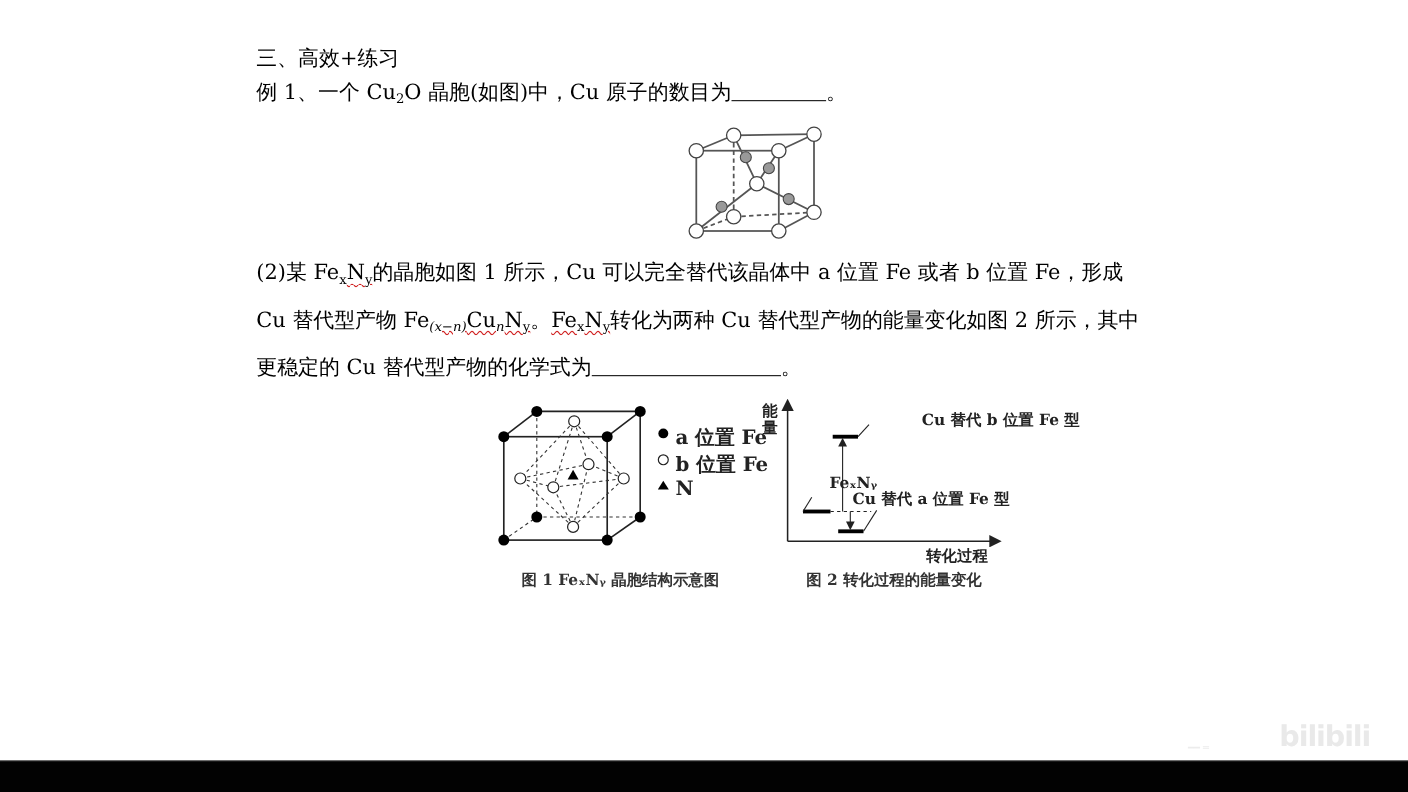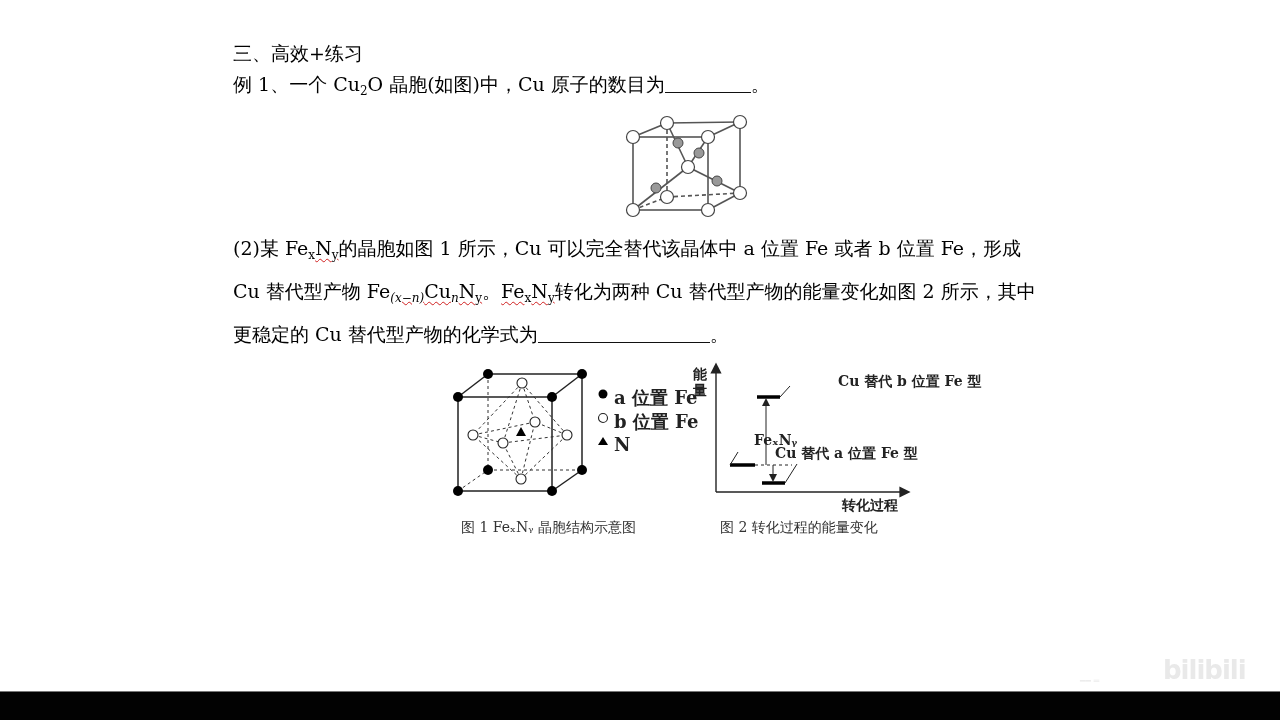--- a/index.html
+++ b/index.html
@@ -12,22 +12,23 @@
   .line {
     position:absolute; left:233px; white-space:nowrap;
     font-size:19px; line-height:24px; color:#000000;
   }
   .sub { font-size:12px; vertical-align:-4px; font-style:normal; }
   .sub i { font-style:italic; }
   .wavy { text-decoration:underline wavy #d02020; text-decoration-thickness:1px; text-underline-offset:3px;text-align:center; }
   .blank { display:inline-block; border-bottom:1.3px solid #111; height:18px; vertical-align:-2px; }
   .fig { position:absolute; }
   .caption {
-    position:absolute; font-size:14px; font-weight:normal; color:#333; white-space:nowrap;
+    position:absolute; font-size:14px; font-weight:bold; color:#333; white-space:nowrap;
     font-family:"DejaVu Serif","Liberation Serif",serif;
+    margin-left:13px;
   }
   .legend {
     position:absolute; font-size:18px; font-weight:bold; color:#222; white-space:nowrap;
   }
   .elabel {
     position:absolute; font-size:14px; font-weight:bold; color:#222; white-space:nowrap;
   }
   .bottom-bar {
     position:absolute; left:0; top:691px; width:1280px; height:29px; background:#020202;
     border-top:1px solid #777;

